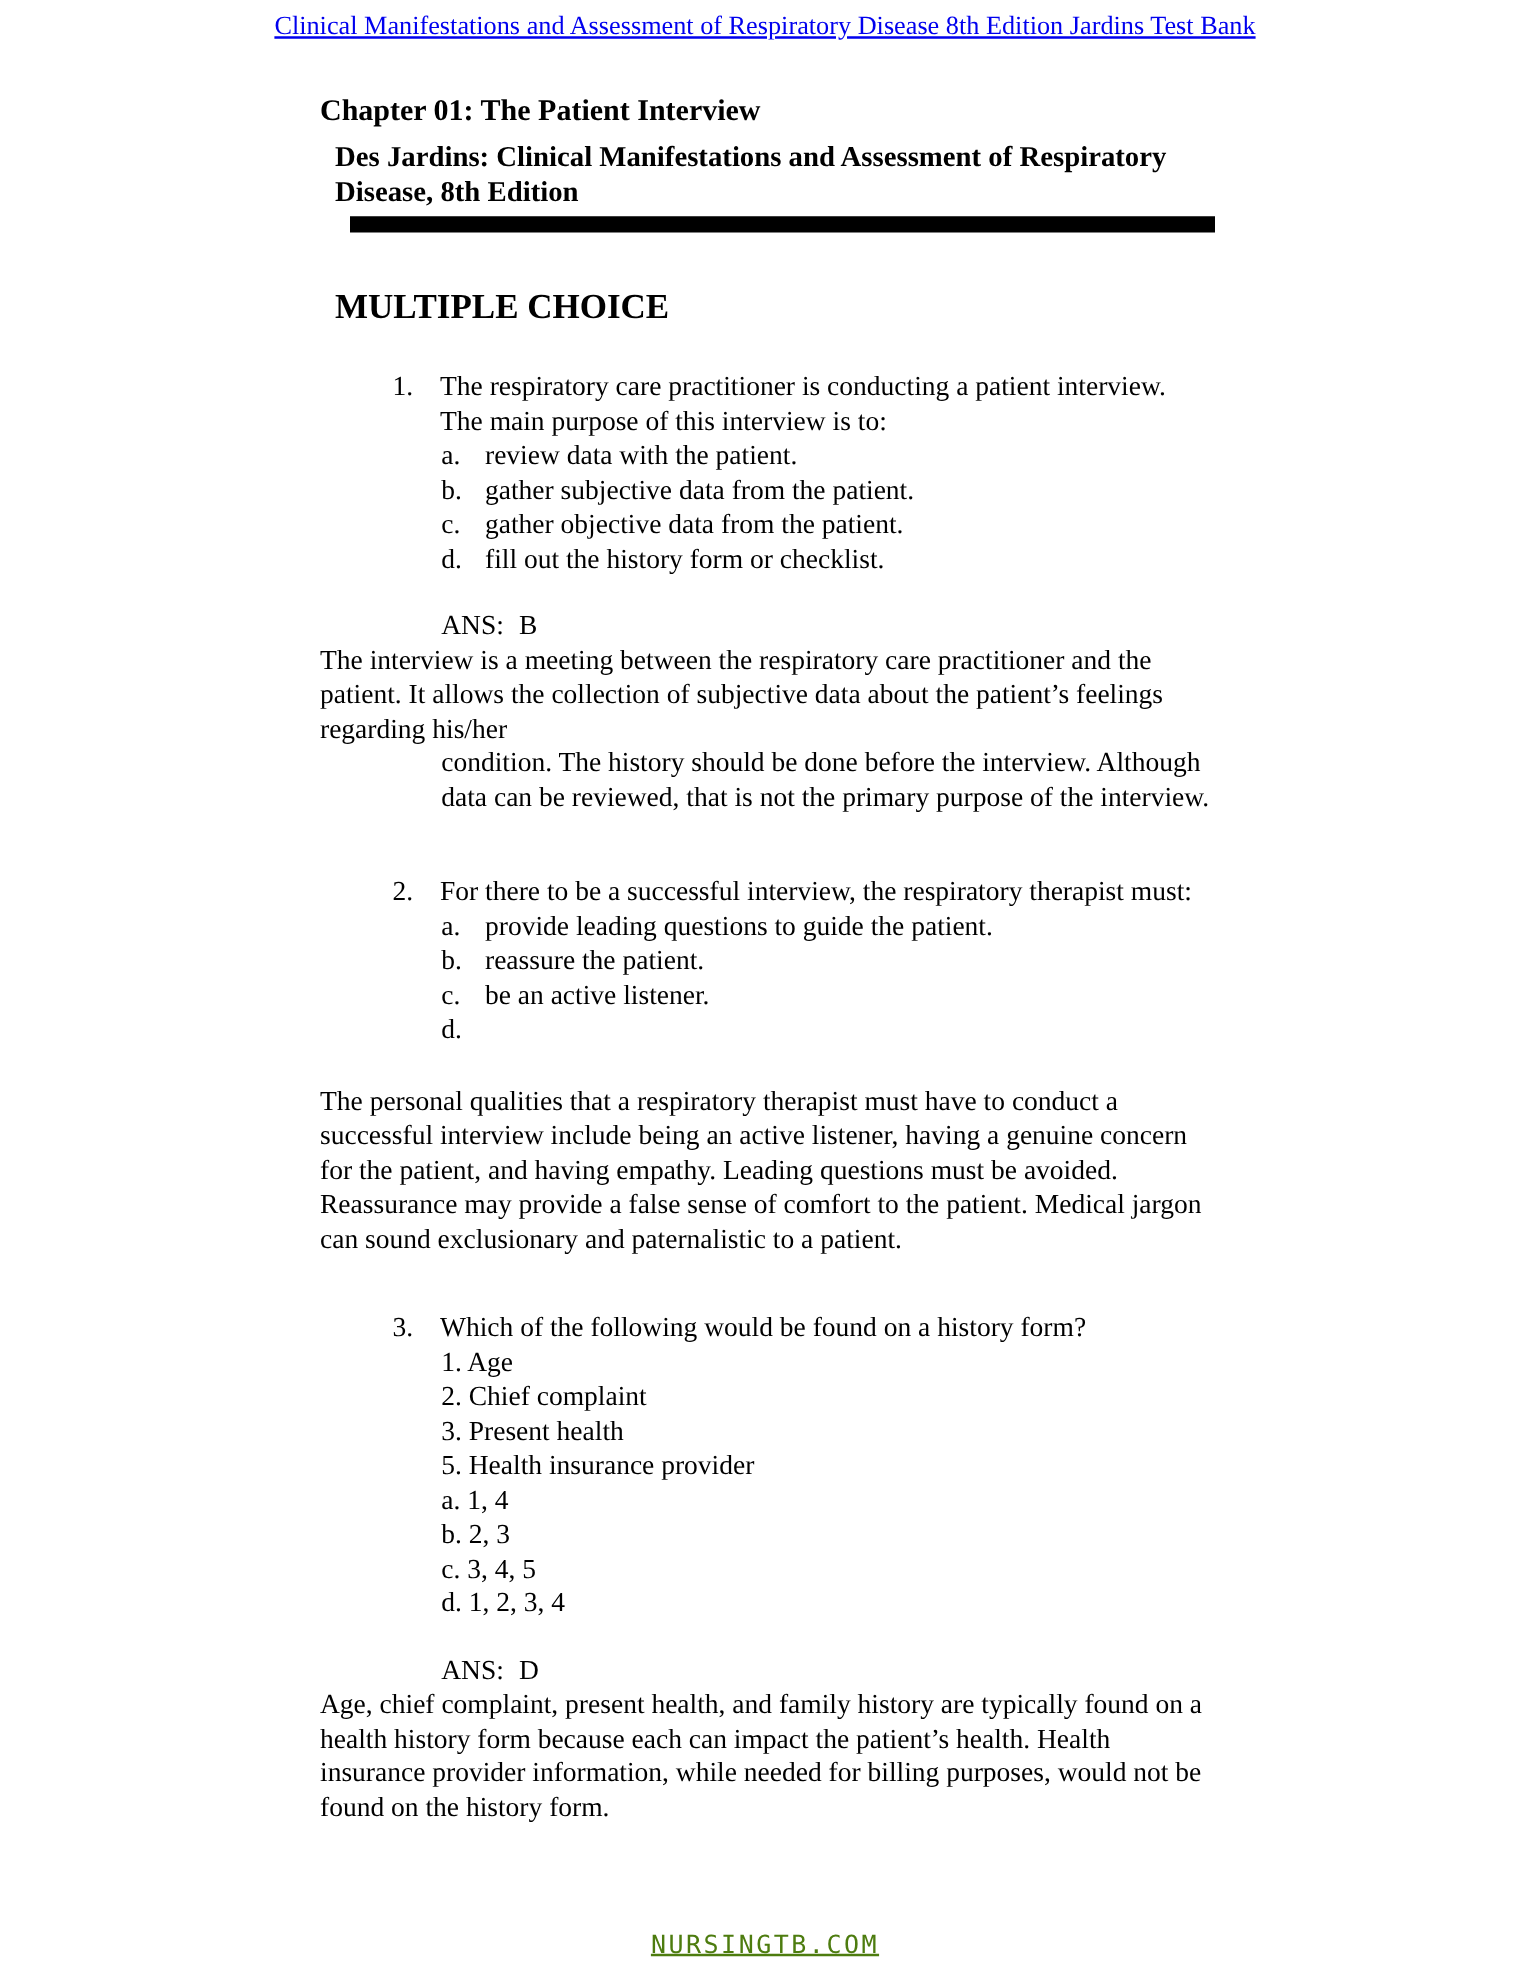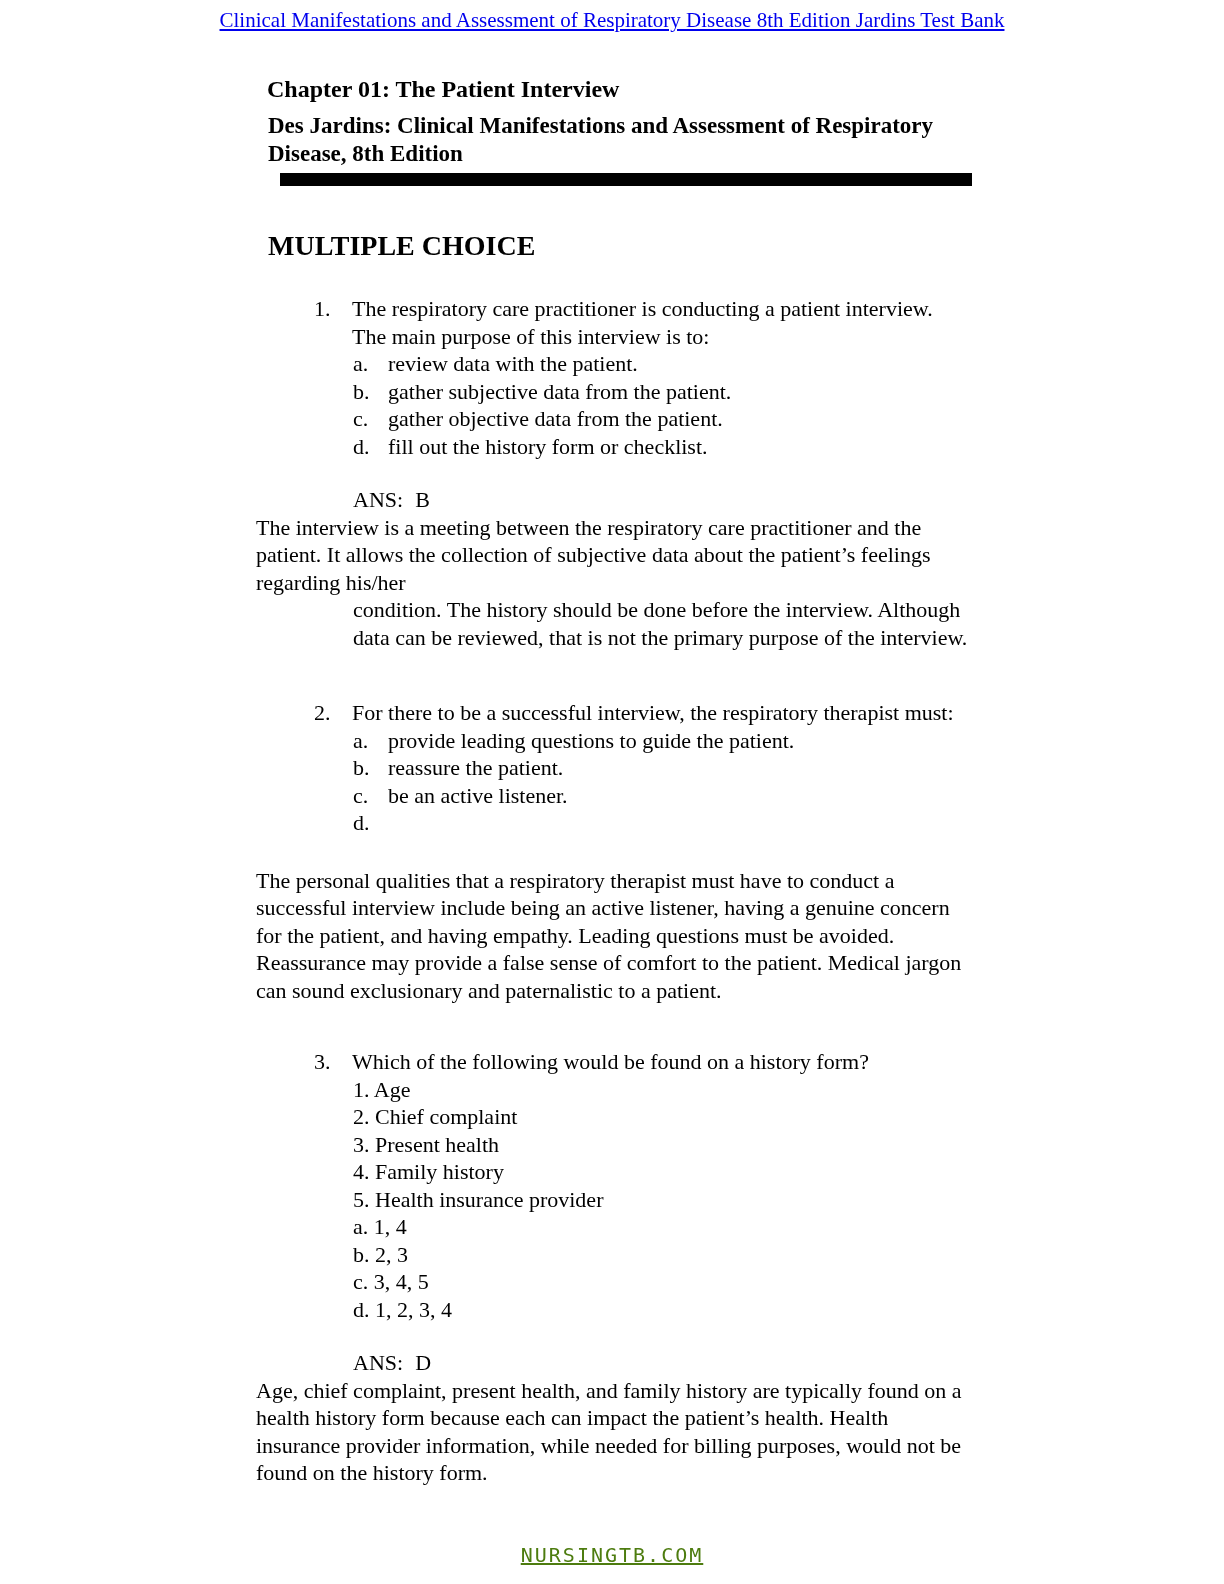--- a/index.html
+++ b/index.html
@@ -29,21 +29,21 @@
     text-decoration: underline;
     font-size: 21px;
     cursor: pointer;
   }
   .content {
     padding: 0 124px 0 128px;
   }
   .chapter-title {
     font-size: 24px;
     font-weight: bold;
-    margin: 40px 0 0 11px;
+    margin: 40px 0 0 0;
   }
   .book-title {
     font-size: 23px;
     font-weight: bold;
     margin: 8px 0 0 12px;
     max-width: 900px;
   }
   .black-bar {
     height: 13px;
     background: #000000;
@@ -183,21 +183,20 @@
     </div>
 
     <div class="question" style="margin-top: 44px;">
       <div class="q-line">
         <span class="q-num">3.</span>
         <span class="q-text">Which of the following would be found on a history form?</span>
       </div>
       <div class="sub-item">1. Age</div>
       <div class="sub-item">2. Chief complaint</div>
       <div class="sub-item">3. Present health</div>
-      <div class="sub-item">4. Family history</div>
       <div class="sub-item">5. Health insurance provider</div>
       <div class="inline-option">a. 1, 4</div>
       <div class="inline-option">b. 2, 3</div>
       <div class="inline-option">c. 3, 4, 5</div>
       <div class="inline-option">d. 1, 2, 3, 4</div>
       <div class="ans-line">
         <span class="ans-label">ANS:</span><span class="ans-val">D</span>
       </div>
       <div class="rationale-flush">Age, chief complaint, present health, and family history are typically found on a health history form because each can impact the patient’s health. Health insurance provider information, while needed for billing purposes, would not be found on the history form.</div>
     </div>

